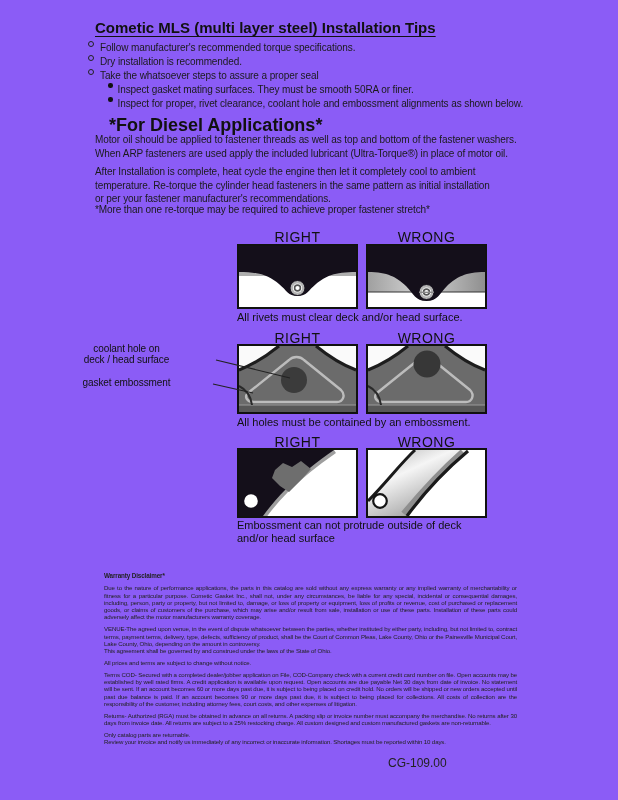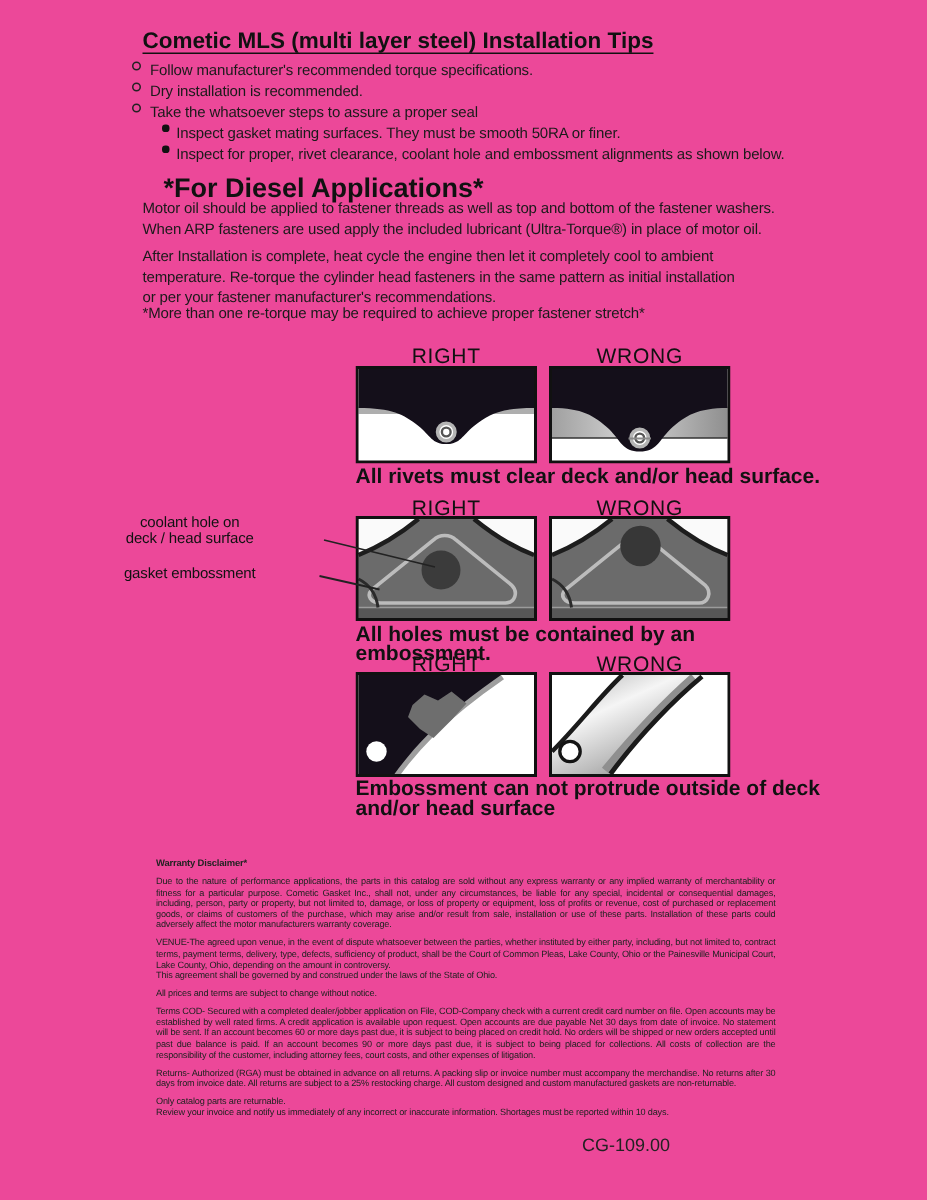--- a/index.html
+++ b/index.html
@@ -1,37 +1,37 @@
 <!DOCTYPE html>
 <html><head>
 <meta charset="utf-8">
 <style>
   html,body{margin:0;padding:0;background:#ffffff;}
   .page{
-    position:relative;width:618px;height:800px;background:#ec4899;
+    position:relative;width:618px;height:800px;background:#8b5cf6;
     font-family:"Liberation Sans","DejaVu Sans",sans-serif;color:#1a1a1a;overflow:hidden;
   }
   .abs{position:absolute;}
   .title{
     left:95px;top:19px;font-size:15px;font-weight:bold;color:#111;
     text-decoration:underline;text-underline-offset:3px;
   }
   .bullets{left:88px;top:41px;font-size:10px;line-height:14px;letter-spacing:-0.1px;white-space:nowrap;}
   .b-row{display:flex;align-items:flex-start;}
   .b-row.sub{margin-left:20px;}
   .mark-open{display:inline-block;width:4px;height:4px;border:1px solid #222;border-radius:50%;margin-right:6px;flex:0 0 auto;}
   .mark-fill{display:inline-block;width:4.5px;height:4.5px;background:#111;border-radius:50%;margin-right:5px;flex:0 0 auto;}
   .diesel-h{left:109px;top:115px;font-size:18px;font-weight:bold;color:#111;}
   .para{left:95px;width:470px;font-size:10px;line-height:13.5px;letter-spacing:-0.1px;white-space:pre-line;}
   .p1{top:133px;}
   .p2{top:165px;}
   .note{top:204px;left:95px;font-size:10px;letter-spacing:-0.1px;}
   .diagram-section{left:0;top:226px;width:552px;height:322px;}
   .dg-label{font-size:14px;color:#111;text-align:center;width:121px;letter-spacing:0.5px;}
-  .dg-caption{font-size:14px;font-weight:bold;color:#111;white-space:pre-line;line-height:12.5px;}
+  .dg-caption{font-size:11px;font-weight:normal;color:#111;white-space:pre-line;line-height:12.5px;}
   .dg-svg{display:block;}
   .anno{font-size:10px;color:#111;line-height:11px;text-align:center;width:173px;left:40px;white-space:pre-line;letter-spacing:-0.1px;}
   .leader{left:0;top:0;pointer-events:none;}
   .legal{left:104px;top:572px;width:413px;font-size:6.1px;line-height:7.3px;letter-spacing:-0.12px;color:#222;}
   .legal h3{font-size:6.3px;margin:0 0 5px 0;}
   .legal p{margin:0 0 4.5px 0;text-align:justify;white-space:pre-line;}
   .footer-code{left:388px;top:756px;font-size:12px;color:#222;}
 </style>
 </head>
 <body>

